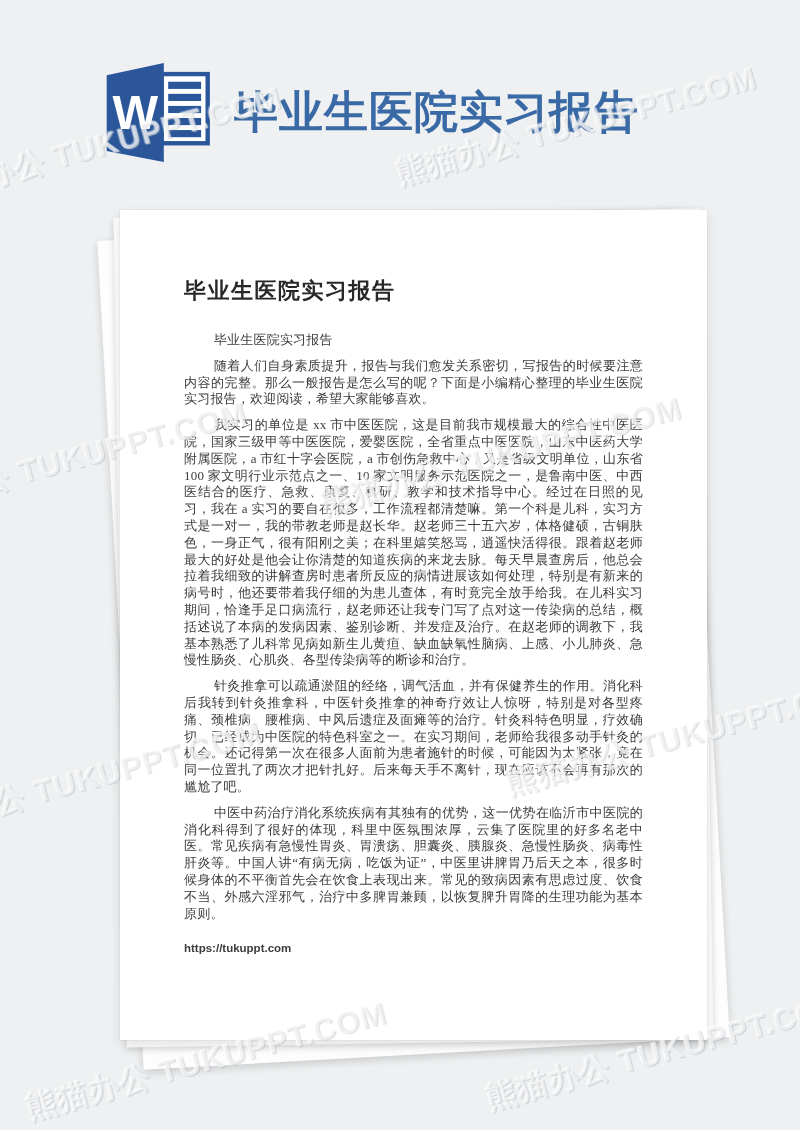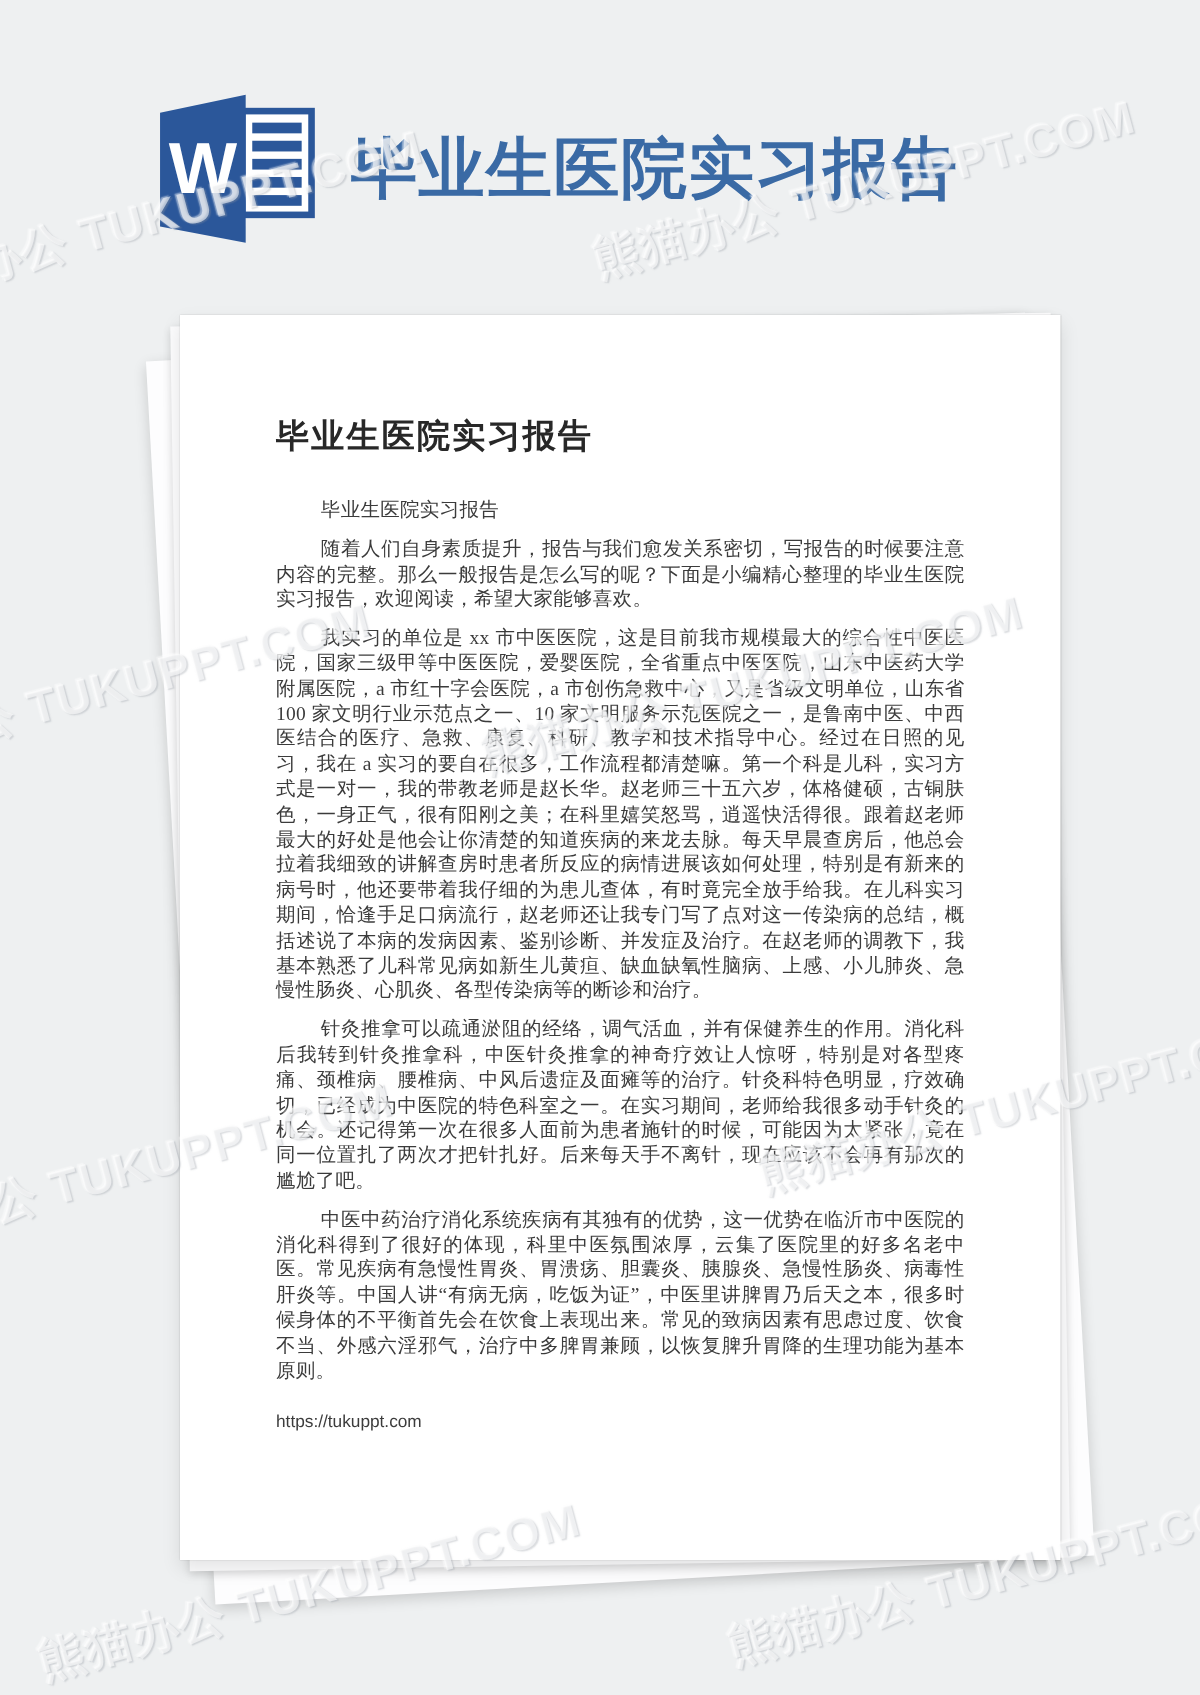--- a/index.html
+++ b/index.html
@@ -78,21 +78,21 @@
     font-family: "Liberation Serif", "DejaVu Serif", serif;
     font-size: 13px; line-height: 16.8px;
     letter-spacing: 0.2px;
     color: var(--body-text, #3b3b3b);
     text-align: justify;
     text-indent: 2.3em;
   }
   .doc-footer {
     margin-top: 20px;
     font-family: "Liberation Sans", sans-serif;
-    font-size: 11.5px; font-weight: 400;
+    font-size: 11.5px; font-weight: 700;
     color: #3c3c3c;
   }
 
   
   .wm-layer { position: absolute; inset: 0; z-index: 4; pointer-events: none; }
   .wm {
     position: absolute;
     white-space: nowrap;
     transform: rotate(-15deg);
     font-family: "Liberation Sans", sans-serif;

